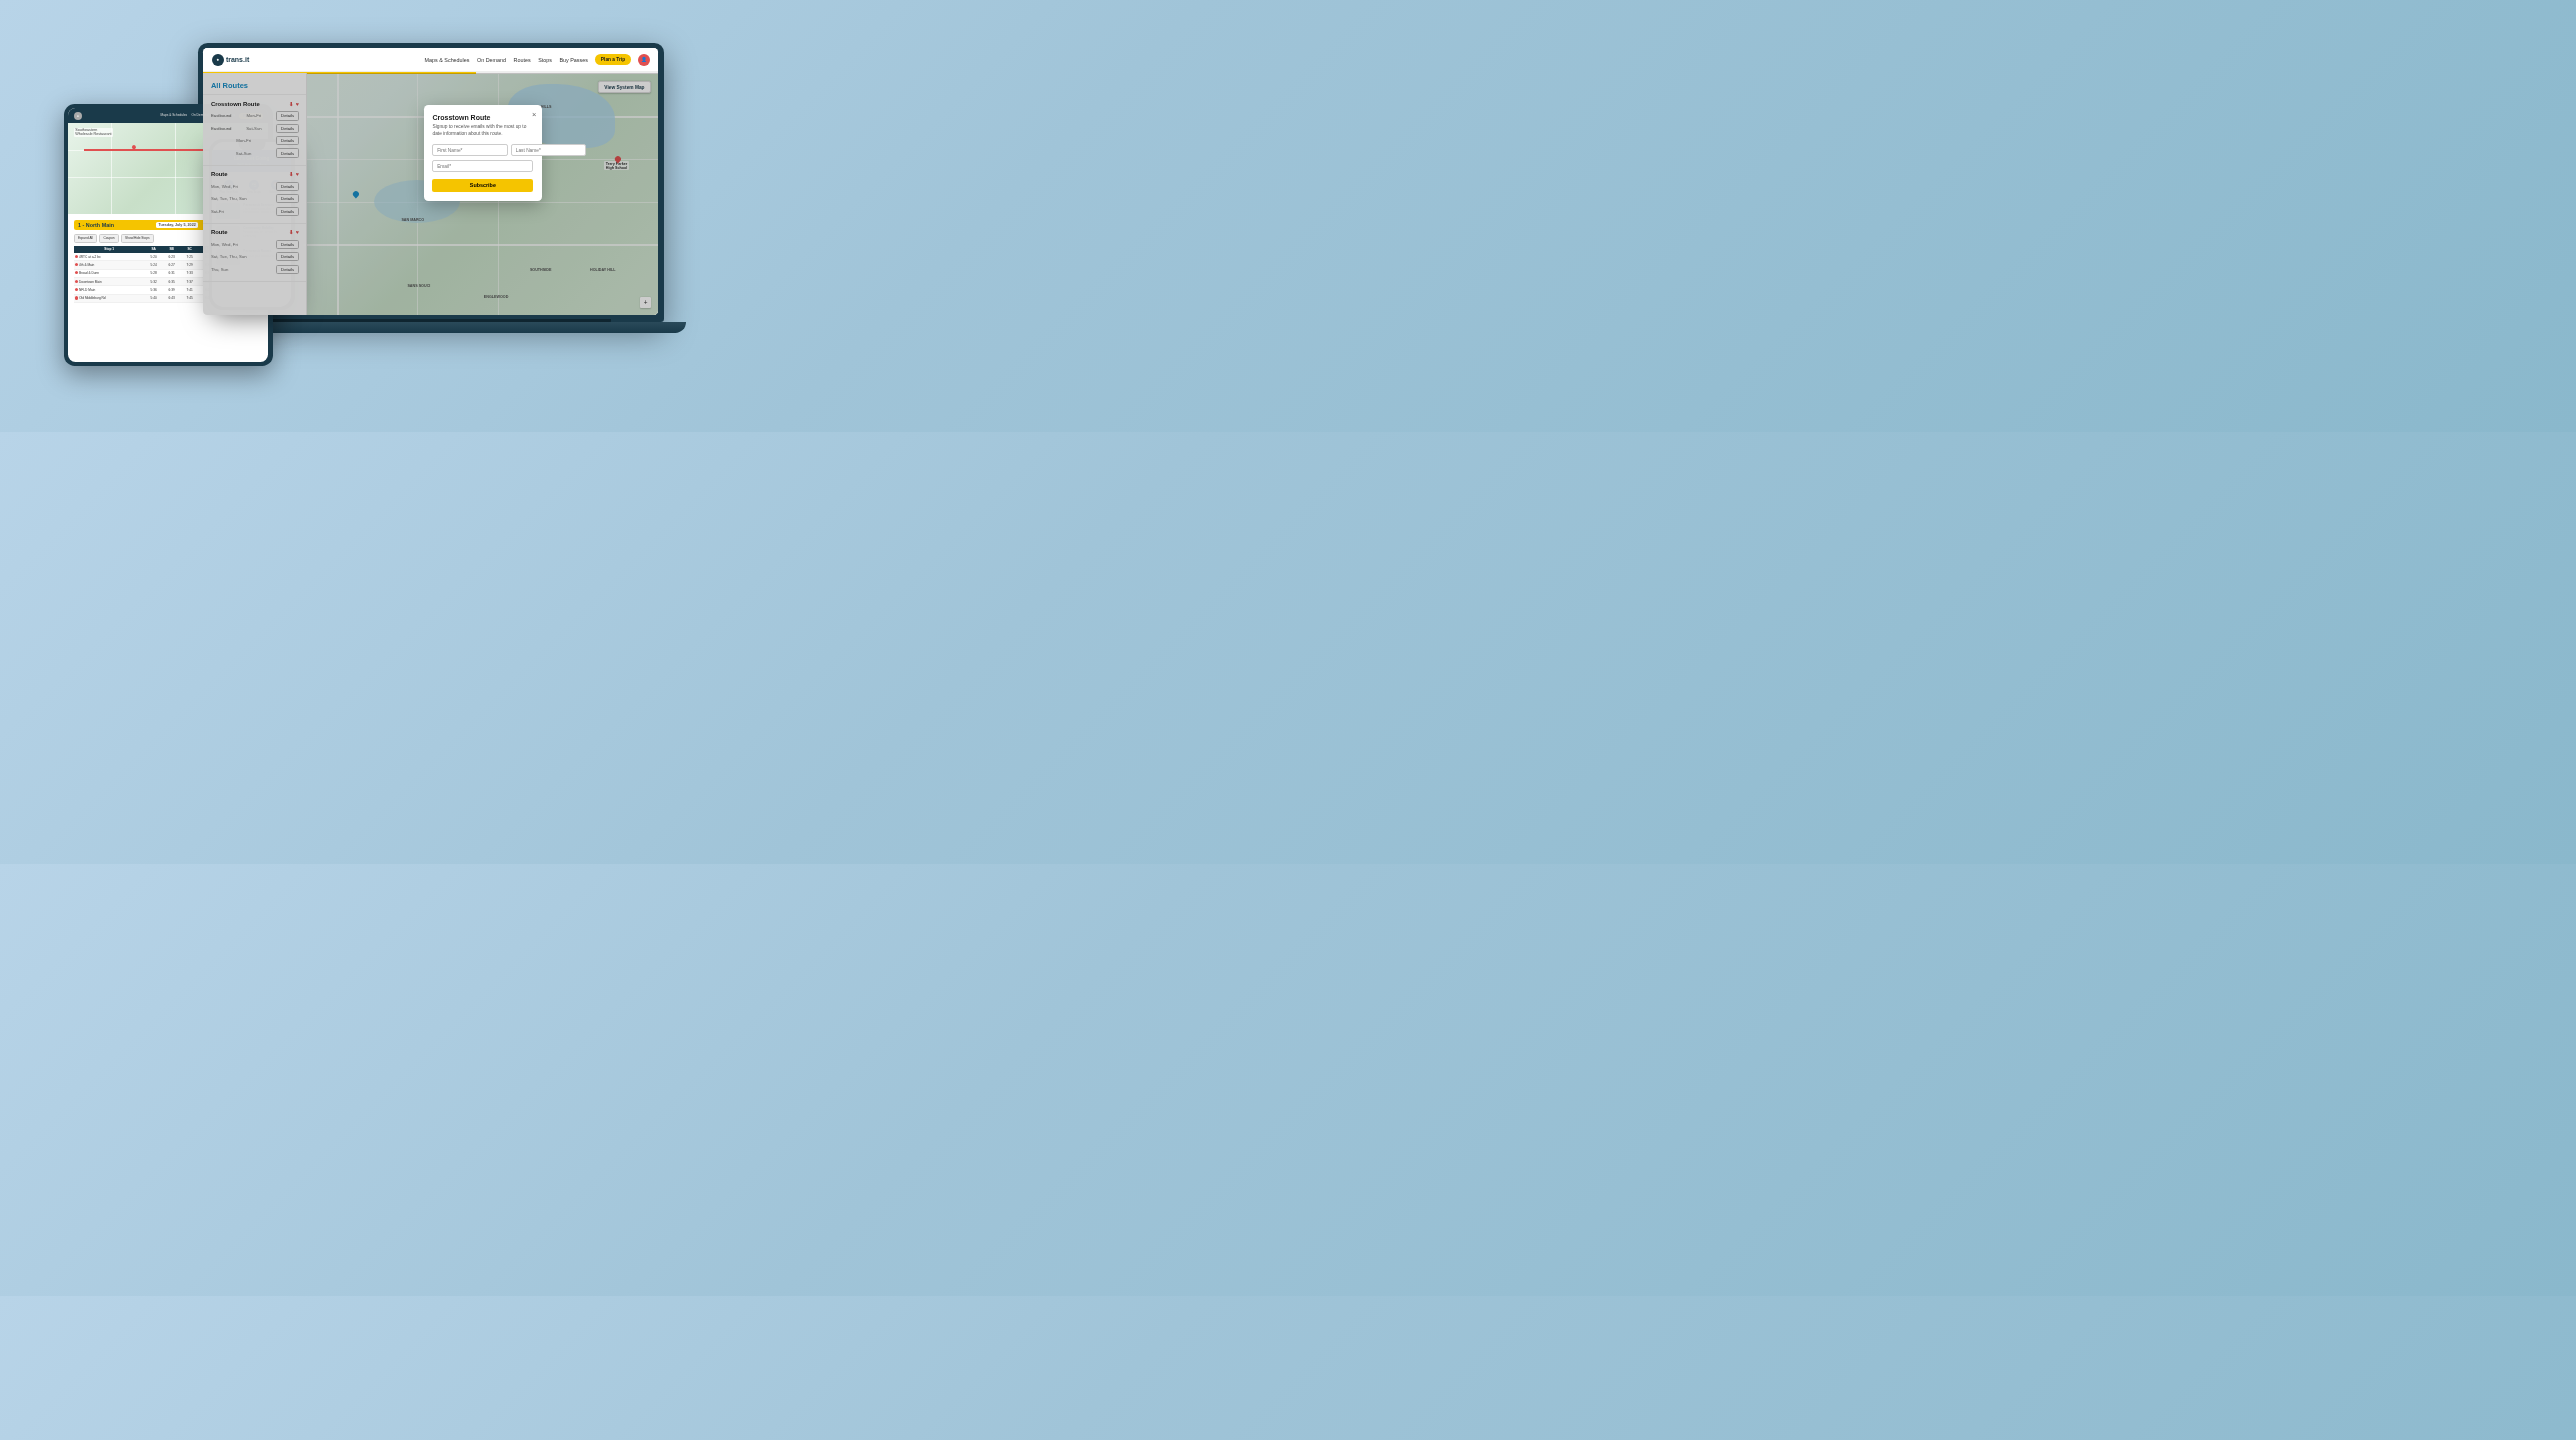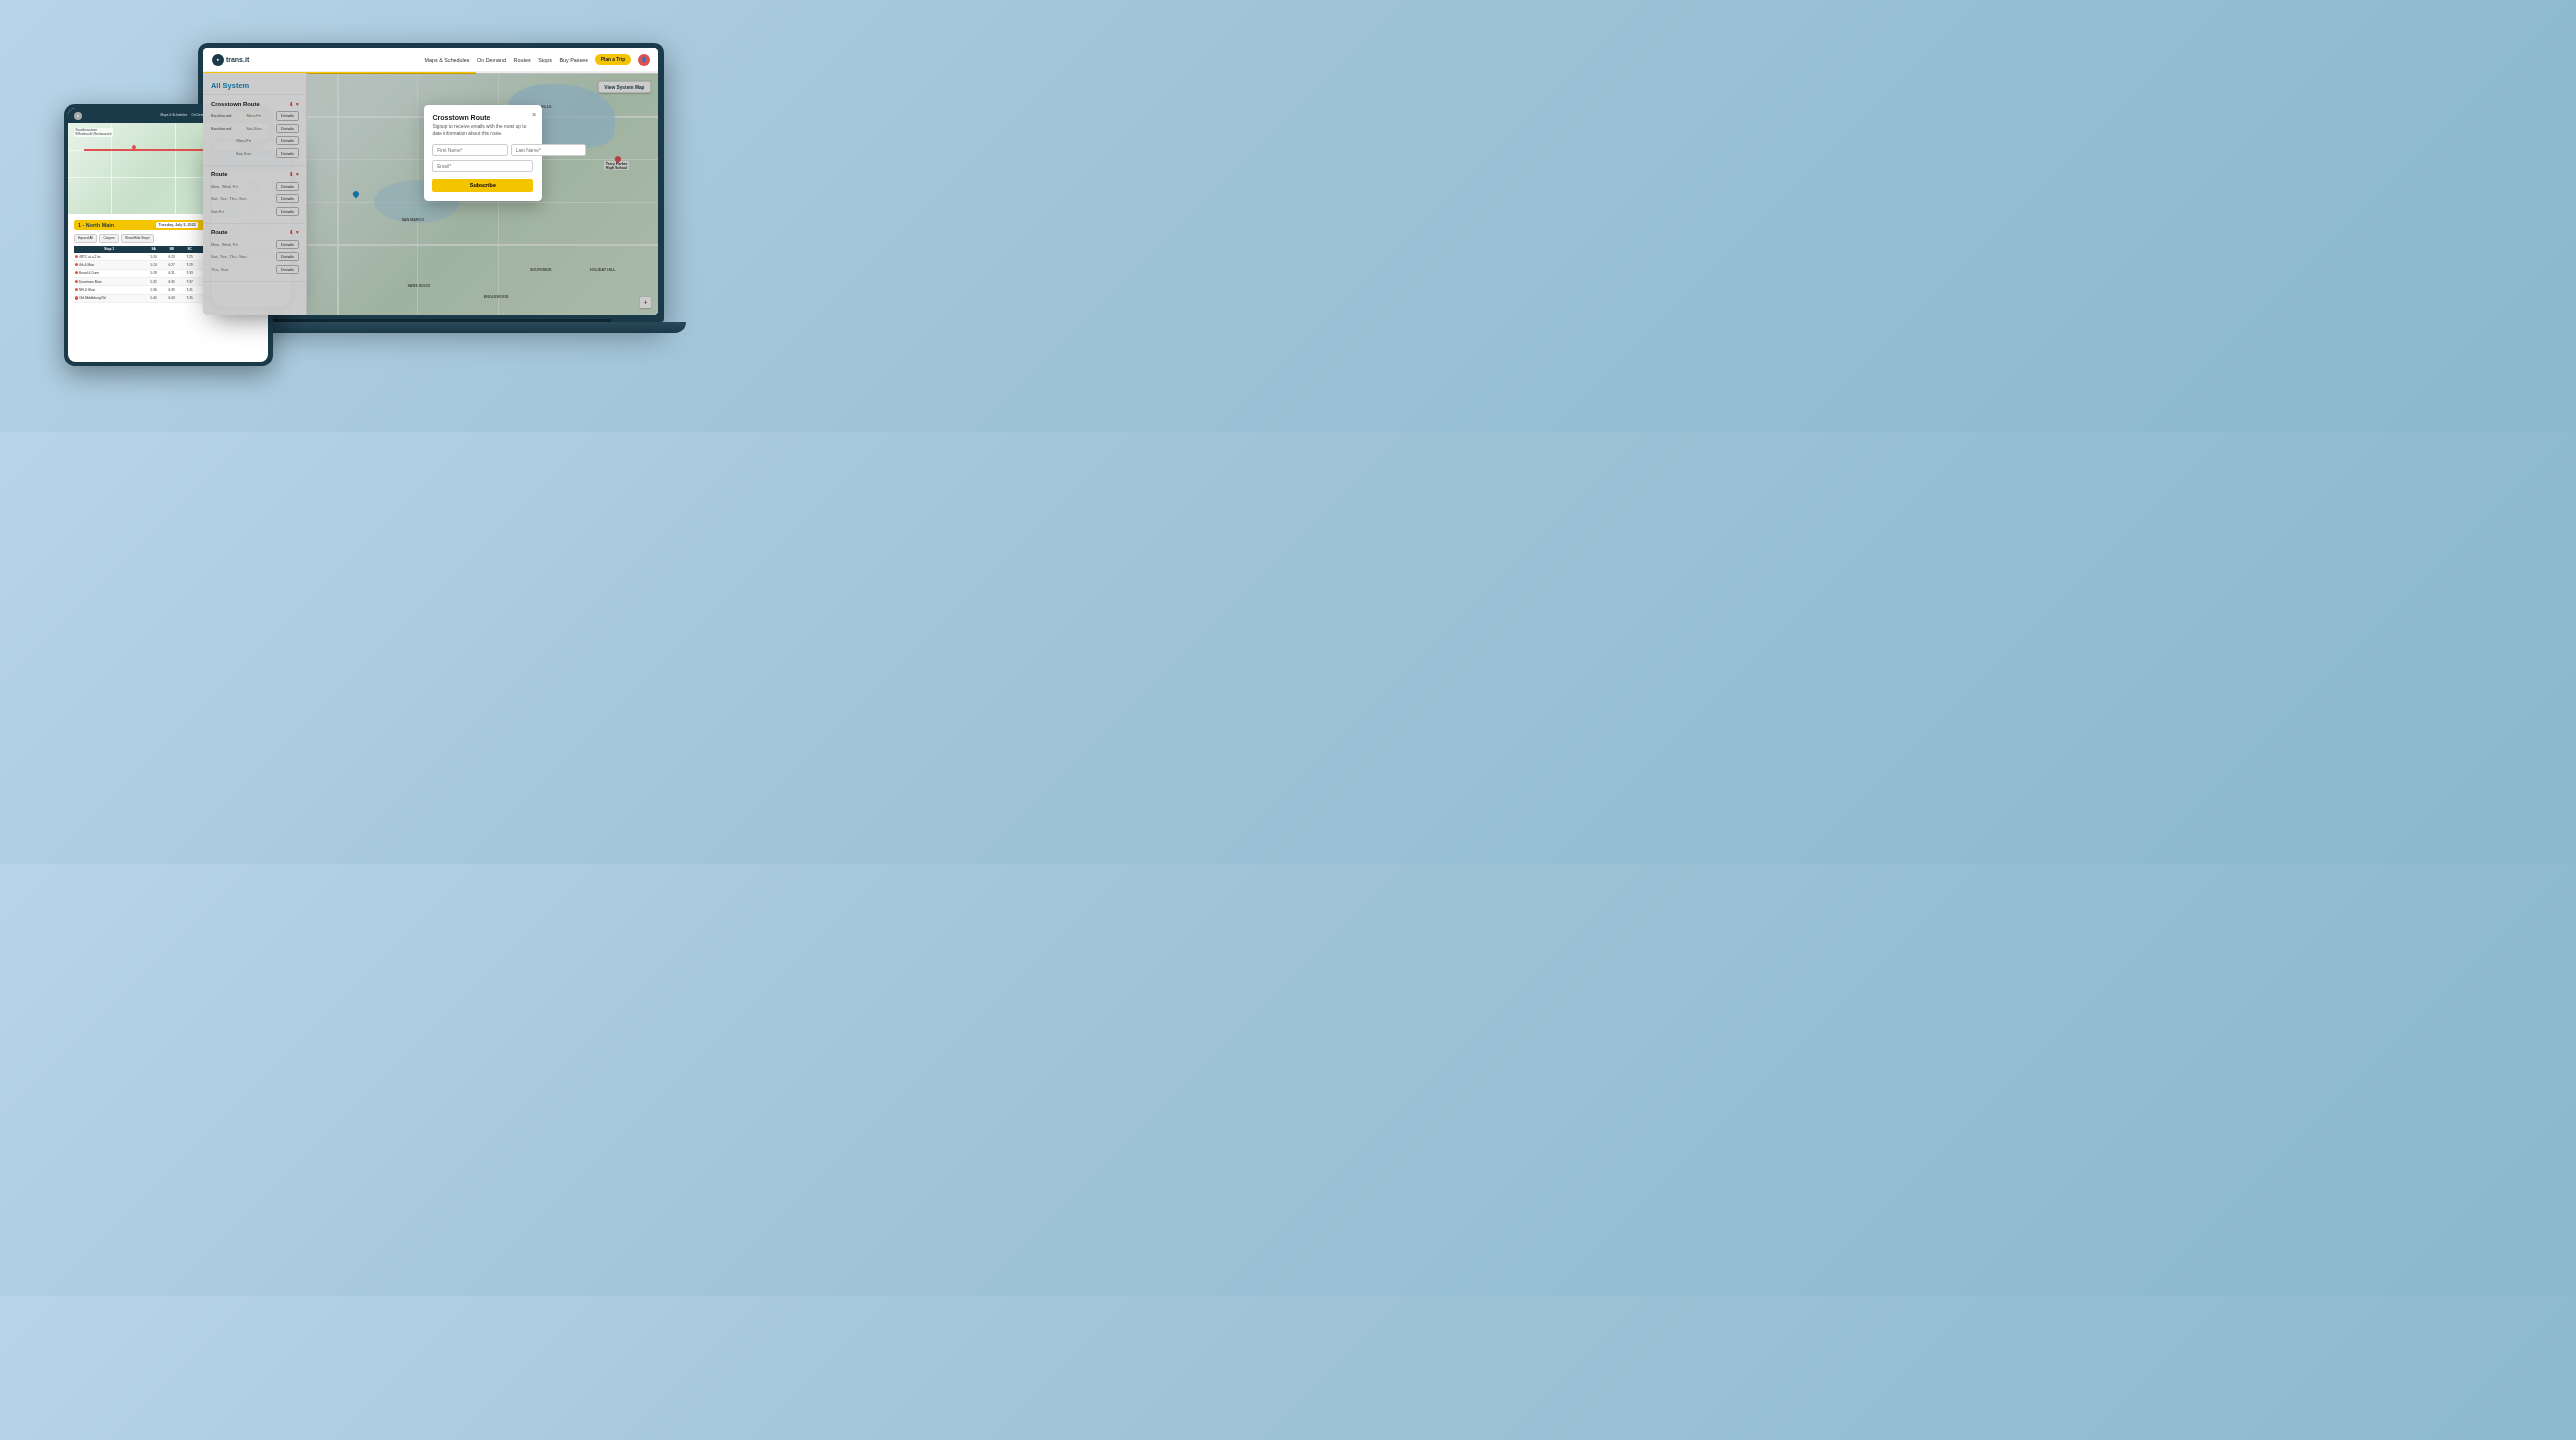--- a/index.html
+++ b/index.html
@@ -677,21 +677,21 @@
           <div class="map-pin" style="top:83px;right:37px;"></div>
           <div class="map-pin map-pin-blue" style="top:118px;left:150px;"></div>
           <div class="map-pin map-pin-yellow" style="top:54px;right:134px;"></div>
 
           <div class="view-system-btn">View System Map</div>
           <div class="map-zoom-btn">+</div>
         </div>
 
         <div class="sidebar-panel">
           <div class="sidebar-header">
-            <div class="all-routes-link">All System</div>
+            <div class="all-routes-link">All Routes</div>
           </div>
 
           <div class="route-section">
             <div class="route-name">
               <span>Crosstown Route</span>
               <div class="route-icons">
                 <span class="route-icon-dl">⬇</span>
                 <span class="route-icon-heart">♥</span>
               </div>
             </div>

